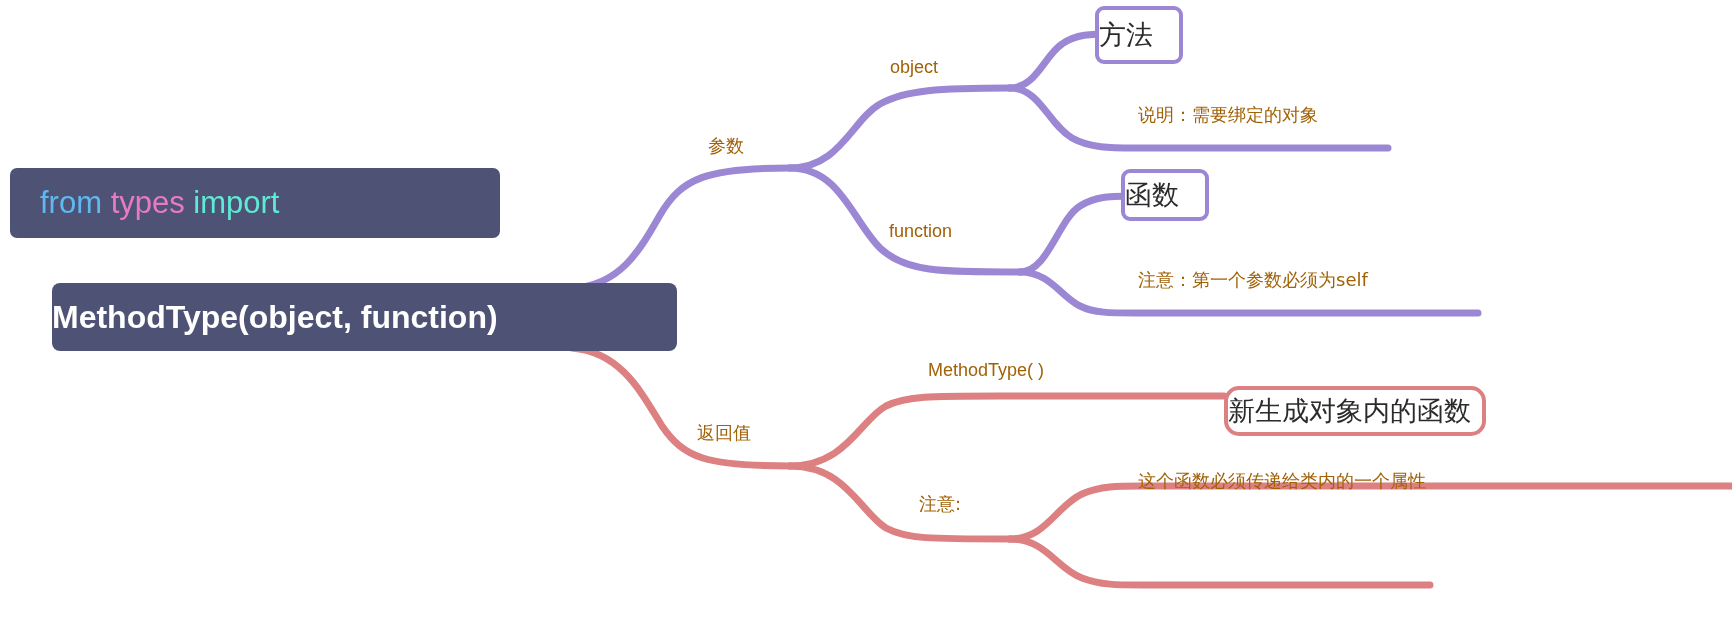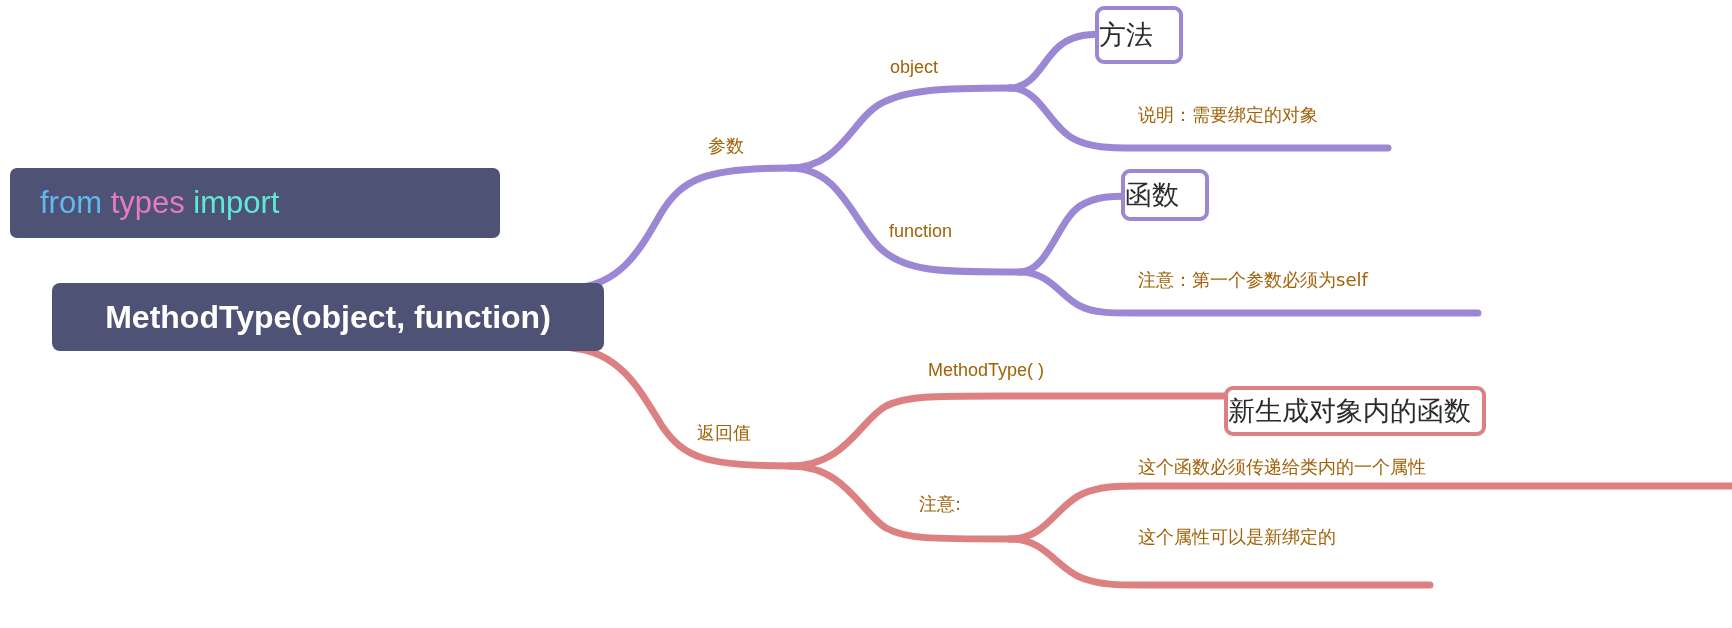--- a/index.html
+++ b/index.html
@@ -16,22 +16,21 @@
     box-sizing:border-box;
   }
   #code-node{
     left:10px;top:168px;width:490px;height:70px;
     padding-left:30px;
     font-size:31px;
     border-radius:7px;
   }
   #code-node .tok{white-space:pre;}
   #root-node{
-    left:52px;top:283px;width:552px;height:68px;
-    justify-content:center;
+    left:52px;top:283px;width:625px;height:68px;
     font-size:32px;font-weight:bold;
     border-radius:8px;
   }
 
   .leaf-label{
     position:absolute;
     color:#a16207;
     font-size:18px;
     white-space:nowrap;
     line-height:1;
@@ -43,21 +42,21 @@
     background:#ffffff;
     border:4px solid #9b87d4;
     border-radius:9px;
     display:flex;align-items:center;
     color:#2b2b2b;
     font-size:27px;
     box-sizing:border-box;
     font-family:"DejaVu Sans","Liberation Sans",sans-serif;
     white-space:nowrap;
   }
-  .outline-box.red{border-color:#dd8082;}
+  .outline-box.red{border-color:#dd8082;border-radius:15px;}
 </style>
 </head>
 <body>
 
 <div id="stage">
 
   <svg class="branches" viewBox="0 0 1732 628" xmlns="http://www.w3.org/2000/svg">
     <g fill="none" stroke-linecap="round" stroke-linejoin="round">
 
       <path d="M 572,288 C 620,286 640,250 660,215 C 682,178 706,168 790,168" stroke="#9b87d4" stroke-width="7"></path>
@@ -105,23 +104,22 @@
   <div class="leaf-label cjk" style="left:1138px;top:271px;">注意：第一个参数必须为self</div>
 
   <div class="leaf-label cjk" style="left:1138px;top:106px;">说明：需要绑定的对象</div>
 
   <div class="leaf-label cjk" style="left:697px;top:424px;">返回值</div>
 
   <div class="leaf-label" style="left:916px;top:361px;margin-left:12px;">MethodType( )</div>
 
   <div class="leaf-label cjk" style="left:919px;top:495px;">注意:</div>
 
-  <div class="leaf-label cjk" style="left:1138px;top:458px;">这个函数必须传递给类内的一个属性</div>
+  <div class="leaf-label cjk" style="left:1138px;top:472px;">这个函数必须传递给类内的一个属性</div>
 
-  <div class="leaf-label cjk" style="left:1138px;top:528px;">这个属性可以是新绑定的</div>
 
   <div class="outline-box" style="left:1095px;top:6px;width:88px;height:58px;">
     <span>方法</span>
   </div>
 
   <div class="outline-box" style="left:1121px;top:169px;width:88px;height:52px;">
     <span>函数</span>
   </div>
 
   <div class="outline-box red" style="left:1224px;top:386px;width:262px;height:50px;">

